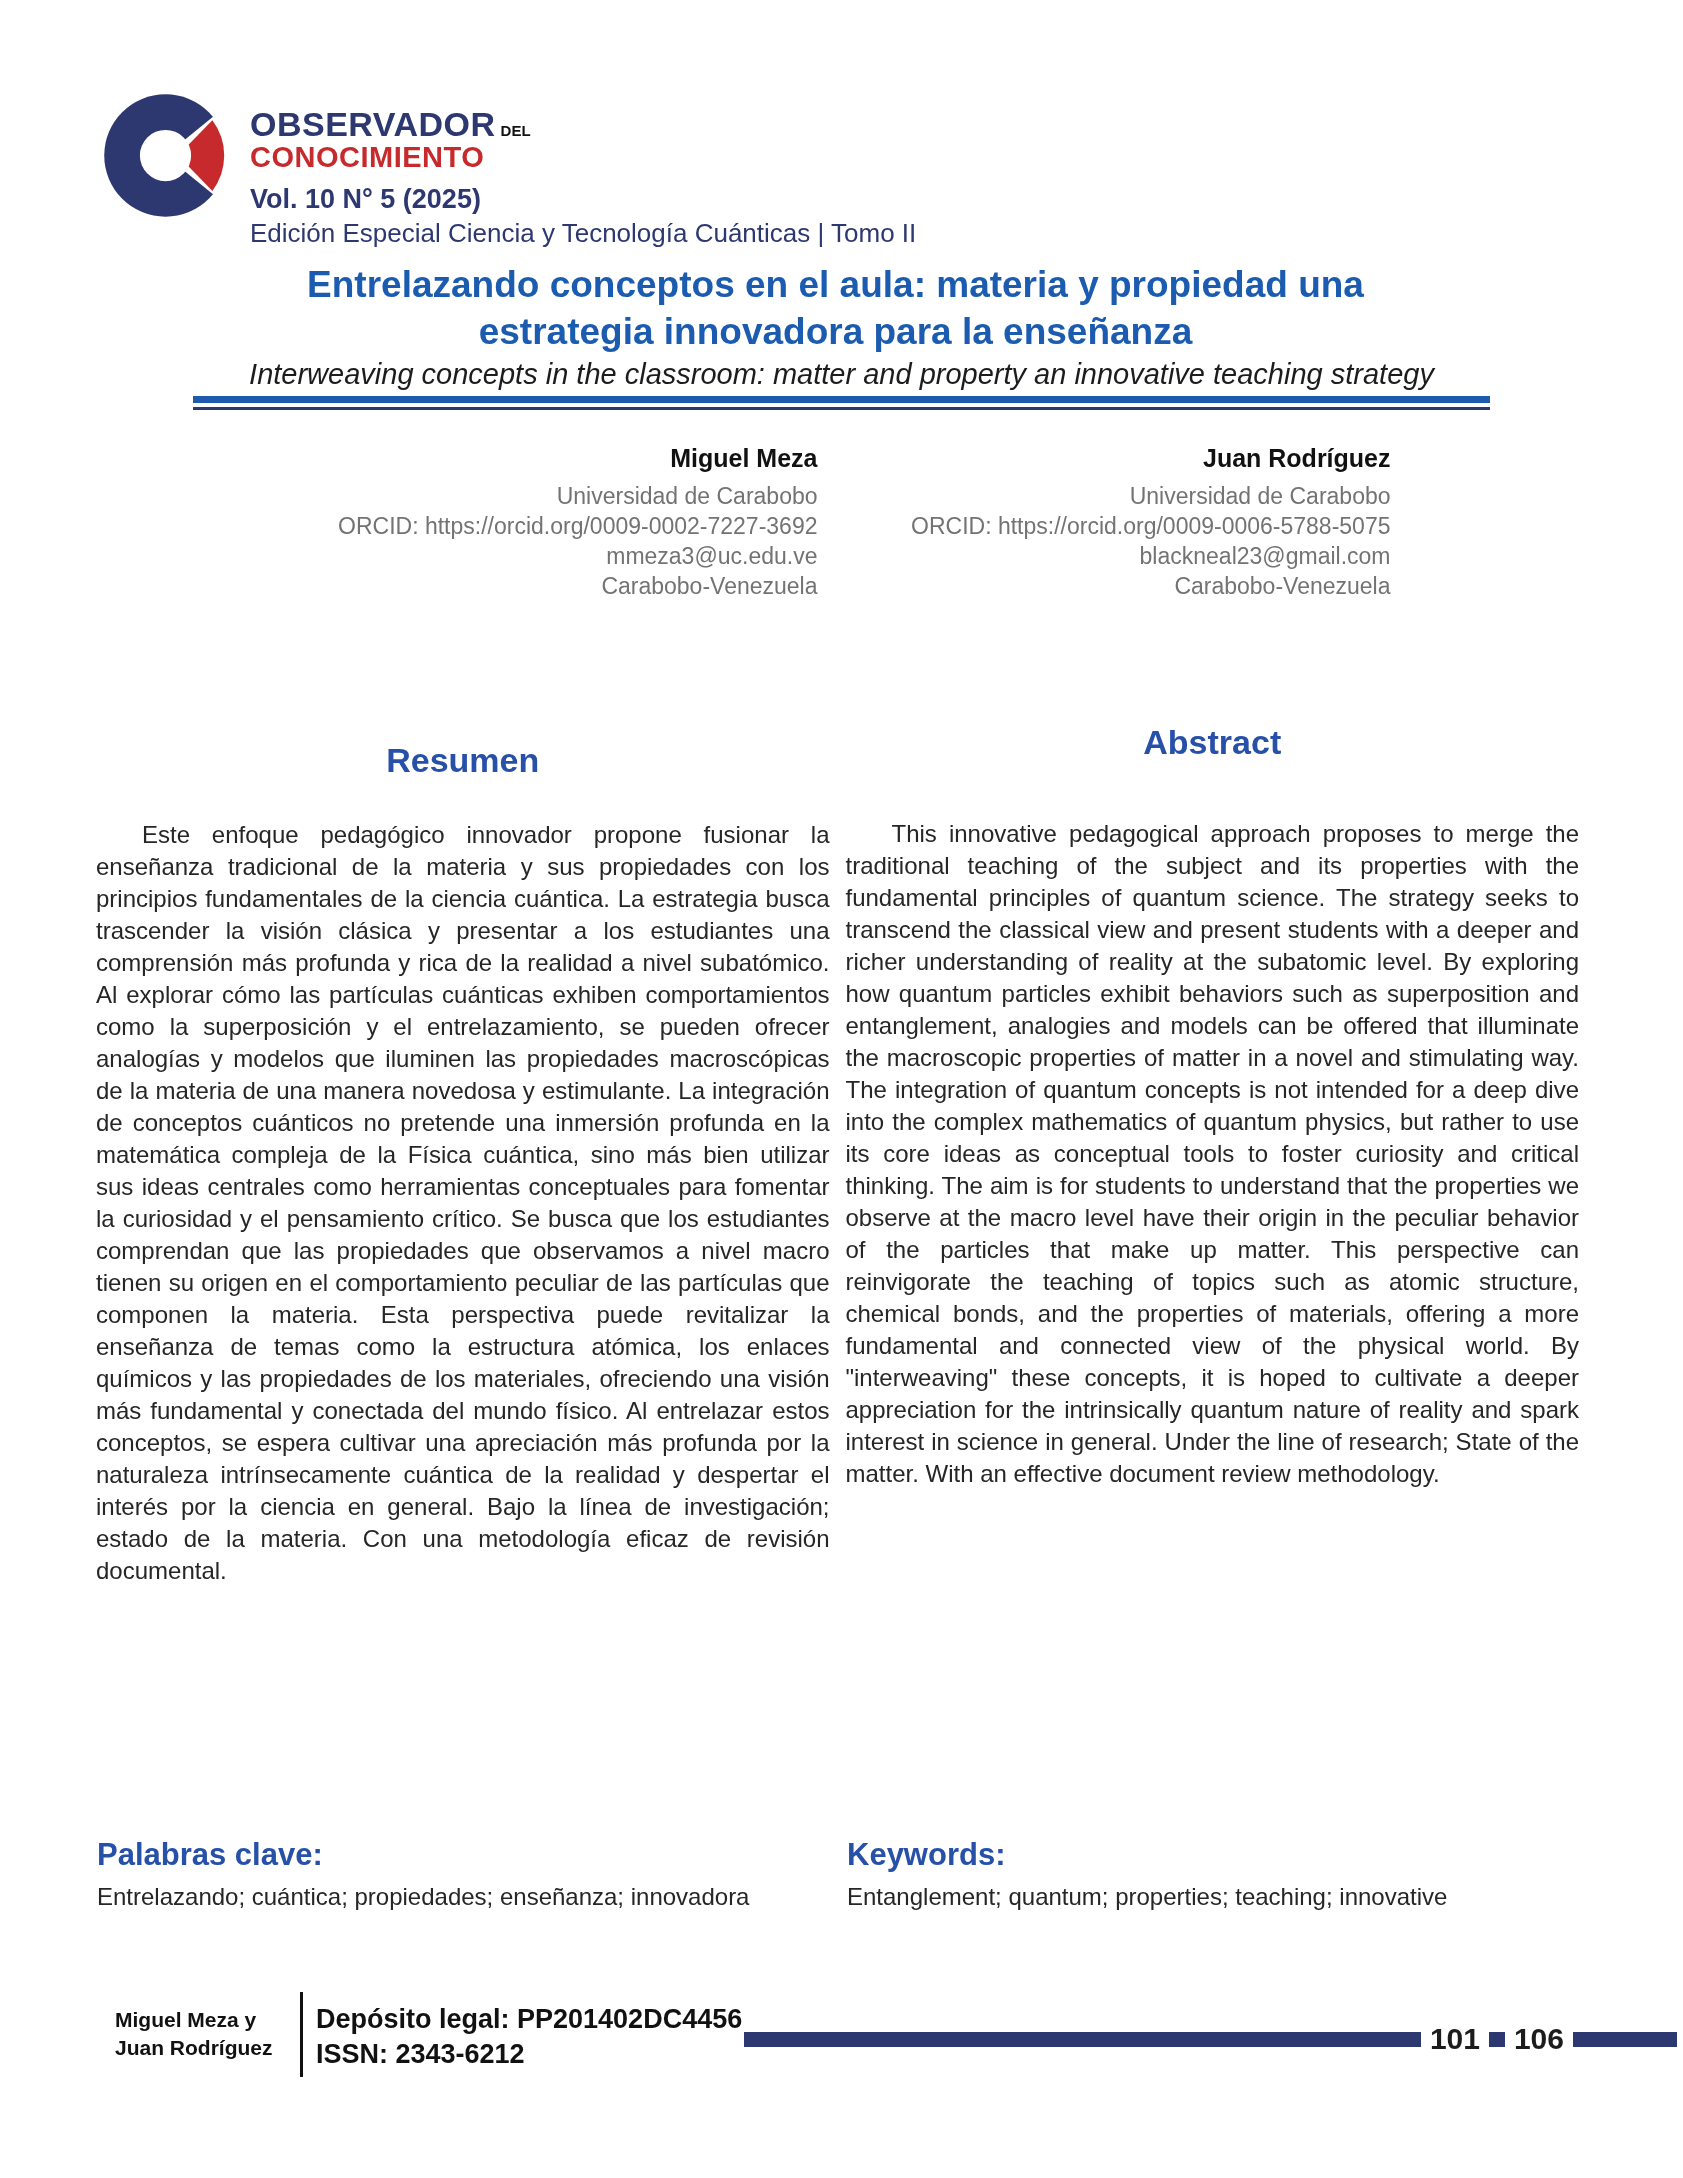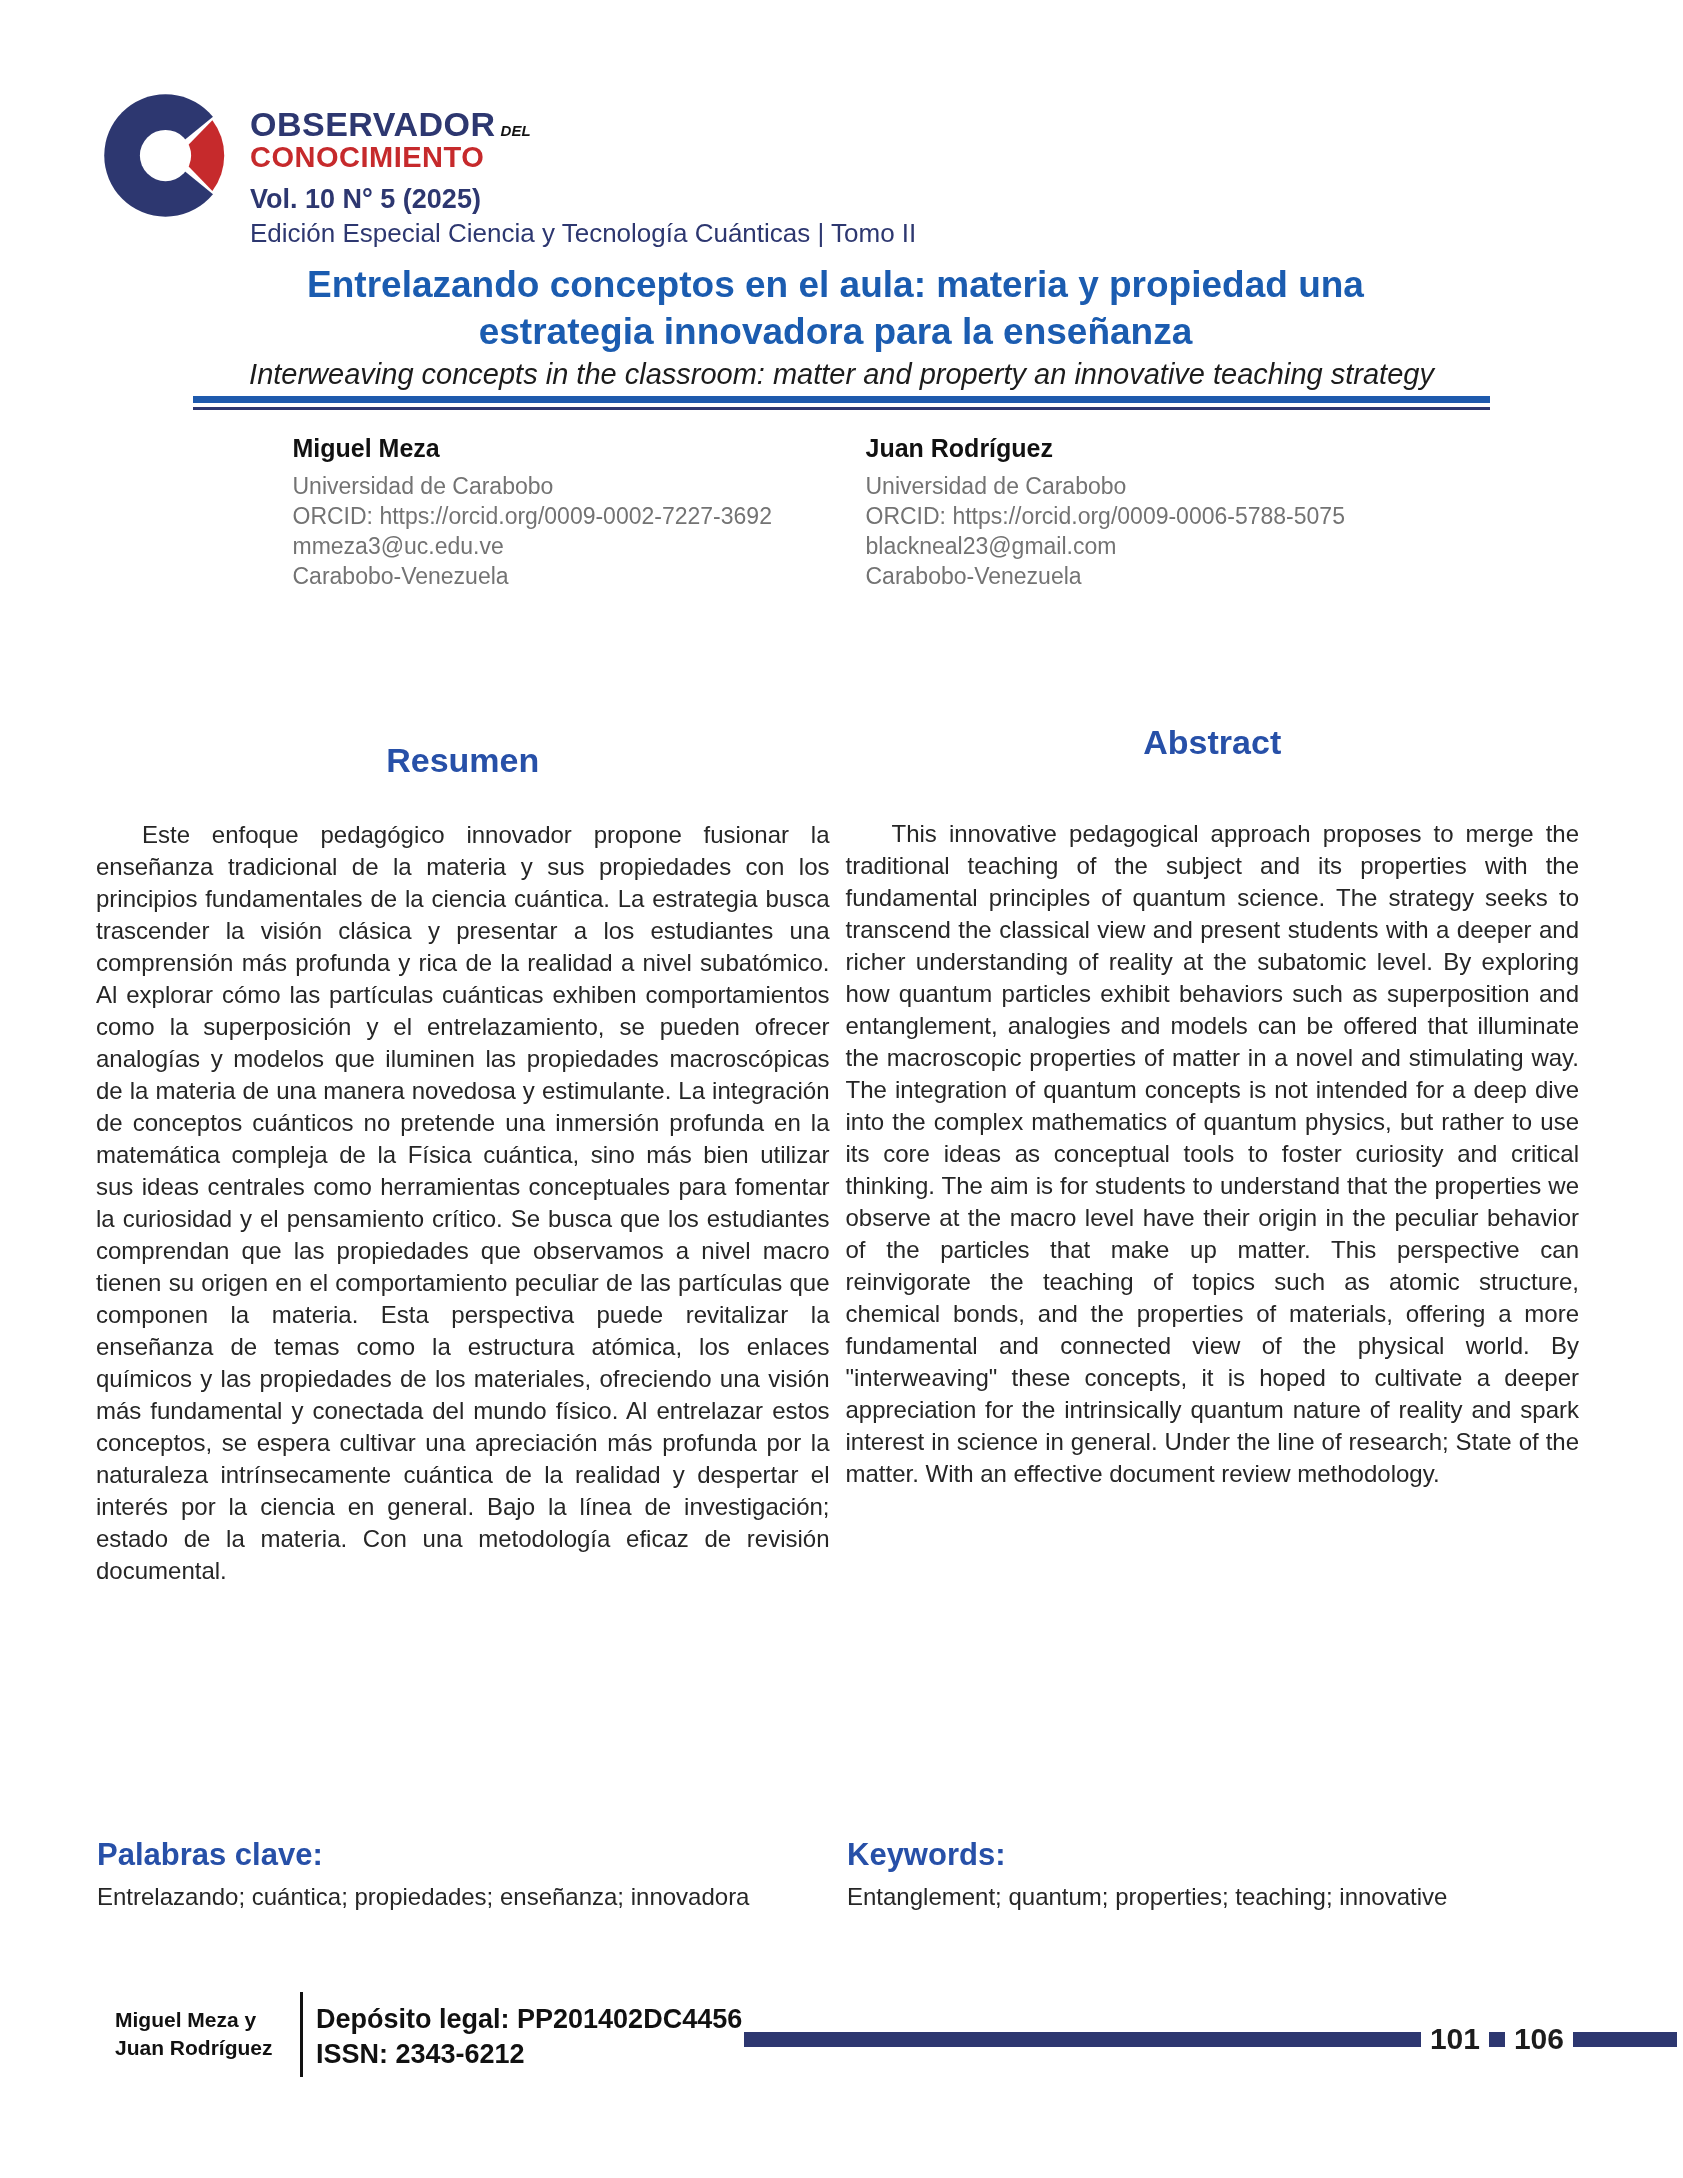--- a/index.html
+++ b/index.html
@@ -5,37 +5,37 @@
   html,body{margin:0;padding:0;background:#fff;}
   .page{position:relative;width:1683px;height:2178px;background:#ffffff;
         font-family:"Liberation Sans",sans-serif;overflow:hidden;}
 
   
   .masthead{position:absolute;left:103px;top:93px;display:flex;gap:22px;}
   .logo{width:125px;height:125px;flex:0 0 auto;}
   .masthead-text{padding-top:12px;}
   .m-line1{white-space:nowrap;}
   .m-observador{font-size:34px;font-weight:bold;color:#2d3770;letter-spacing:0.5px;}
-  .m-del{font-size:15px;font-weight:bold;color:#121212;margin-left:5px;font-style:italic;}
+  .m-del{font-size:15px;font-weight:bold;color:#121212;margin-left:5px;}
   .m-conocimiento{font-size:29px;font-weight:bold;color:#c62a2c;letter-spacing:0.5px;margin-top:-3px;}
   .m-vol{font-size:27px;font-weight:bold;color:#2d3770;margin-top:10px;}
   .m-edicion{font-size:26px;color:#2d3770;margin-top:3px;}
 
   
   .title-es{position:absolute;top:261px;left:0;right:12px;margin:0 auto;width:1069px;
             text-align:center;font-size:37px;line-height:47px;font-weight:bold;color:#1b5cb0;}
   .title-en{position:absolute;top:358px;left:0;right:0;text-align:center;
             font-style:italic;font-size:29px;color:#1c1c1c;}
   .rule{position:absolute;top:396px;left:193px;width:1297px;}
   .rule-top{height:7px;background:#1e5aad;}
   .rule-bottom{height:3px;background:#2d3770;margin-top:4px;}
 
   
   .authors{position:absolute;top:434px;left:0;right:0;display:flex;justify-content:center;gap:48px;}
-  .author{width:525px;text-align:left;}
+  .author{width:525px;text-align:right;margin-top:10px;}
   .author-name{font-size:25px;font-weight:bold;color:#111;margin-bottom:8px;}
   .author-line{font-size:23px;line-height:30px;color:#737373;}
 
   
   .abstracts{position:absolute;top:705px;left:96px;width:1483px;display:flex;gap:16px;}
   .col{width:734px;}
   .col-heading{margin:0;text-align:center;font-size:34px;line-height:42px;font-weight:bold;color:#2750a8;}
   .h-es{padding-top:34px;padding-bottom:38px;}
   .h-en{padding-top:16px;padding-bottom:55px;}
   .col-body{margin:0;font-size:24px;line-height:32px;text-align:justify;text-indent:46px;

